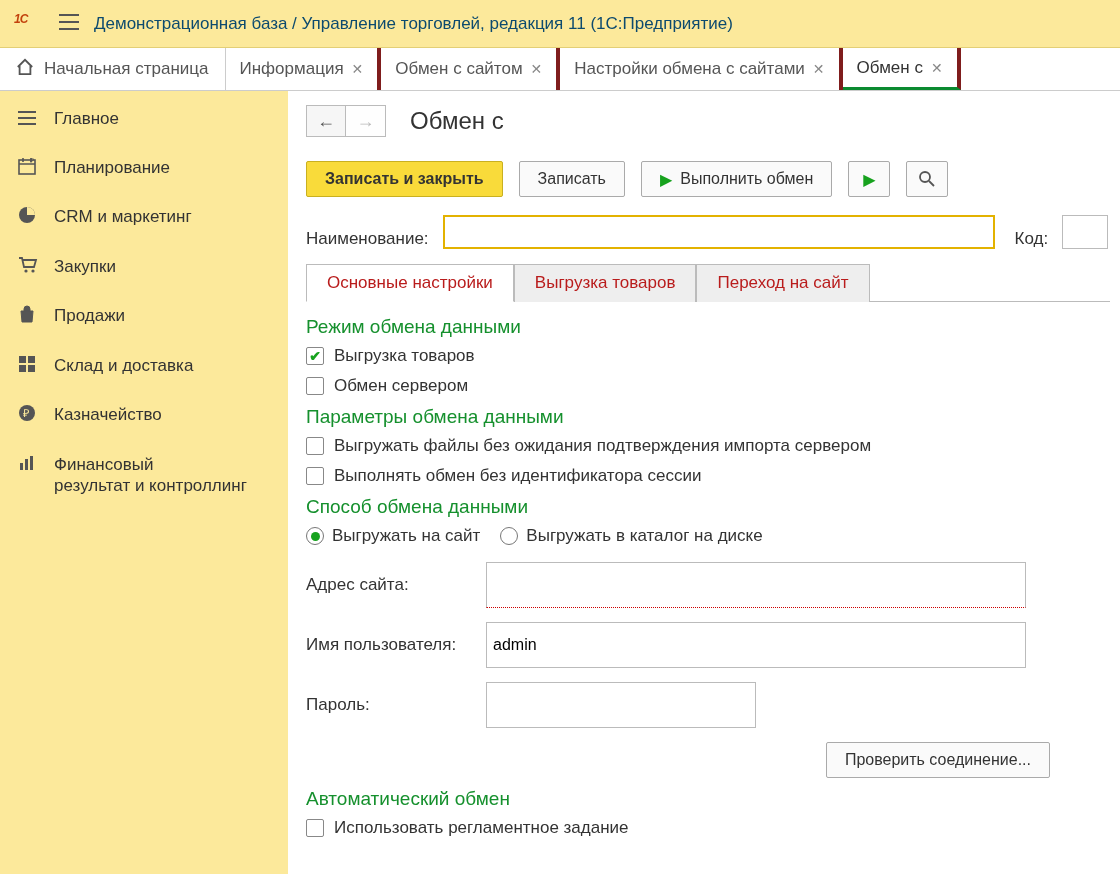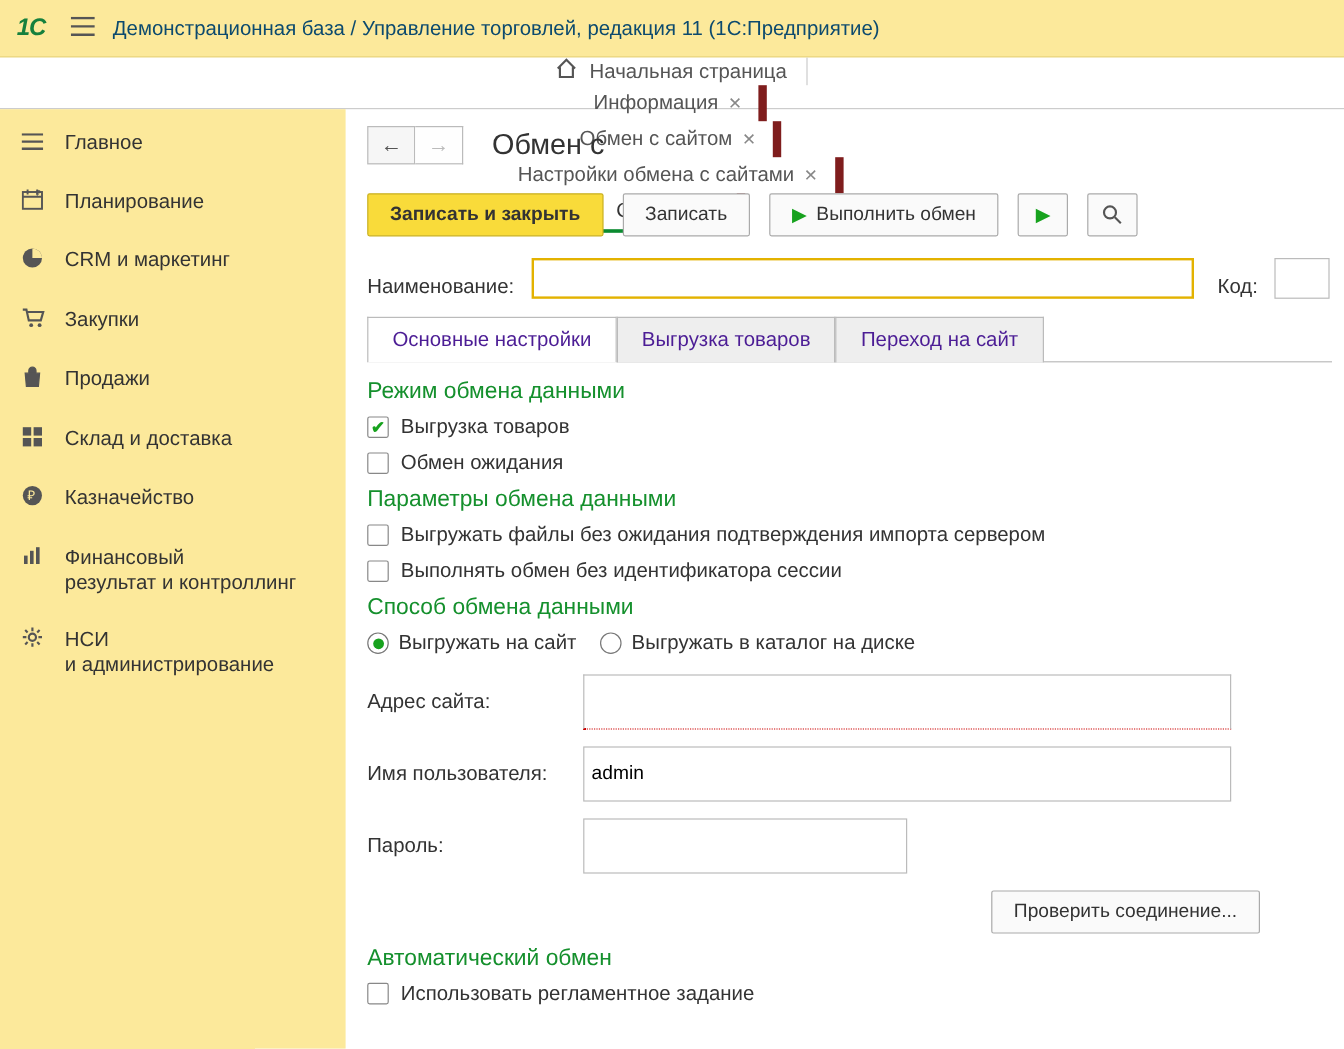--- a/index.html
+++ b/index.html
@@ -1,28 +1,28 @@
 <!DOCTYPE html>
 <html><head>
 <meta charset="utf-8">
 <style>
 * { box-sizing: border-box; margin: 0; padding: 0; font-family: Arial, sans-serif; }
 body { font-size: 15px; color: #333; background: #fff; width: 1120px; height: 874px; overflow: hidden; }
 
 
 .titlebar { display: flex; align-items: center; height: 48px; background: #fce99b; padding: 0 14px; border-bottom: 1px solid #e3cf76; }
-.logo-1c { width: 40px; height: 24px; color: #15803d; font-weight: bold; font-style: italic; font-size: 20px; letter-spacing: -1px; }
+.logo-1c { width: 40px; height: 24px; color: #c2410c; font-weight: bold; font-style: italic; font-size: 12px; letter-spacing: -1px; }
 .hamburger-area { width: 30px; text-align:center; cursor:pointer; color: #555; }
 .title-text { font-size: 17px; color: #0c4a6e; margin-left: 10px; }
 
 
-.tabstrip { display: flex; align-items: center; height: 43px; background: #fff; border-bottom: 1px solid #ccc; flex-direction: column; }
+.tabstrip { display: flex; align-items: center; height: 43px; background: #fff; border-bottom: 1px solid #ccc; }
 .tabstrip .hometab { display:flex; align-items:center; padding: 0 16px; height:100%; border-right:1px solid #ccc; cursor:pointer; }
 .tabstrip .hometab .hicon { font-size:18px; color:#555; margin-right:10px;}
-.tabstrip .tab { display:flex; align-items:center; padding: 5px 14px; height:100%; border-right:7px solid #7f1d1d; cursor:pointer; white-space:nowrap; font-size:17px; color:#555;}
+.tabstrip .tab { display:flex; align-items:center; padding: 5px 14px; height:100%; border-right:4px solid #7f1d1d; cursor:pointer; white-space:nowrap; font-size:17px; color:#555;}
 .tabstrip .tab .x { margin-left:8px; color:#888; font-size:14px;}
 .tabstrip .tab.active { border-bottom: 3px solid #0a8a30; color:#333; }
 
 
 .layout { display:flex; height: calc(874px - 48px - 43px); }
 .sidebar { width: 288px; background: #fce99b; padding-top:4px; }
 .side-item { display:flex; align-items:flex-start; padding: 13px 18px; cursor:pointer; font-size:17px; color:#333; line-height:1.25;}
 .side-item .sicon { width:36px; font-size:18px; color:#555; }
 .side-item .lbl { flex:1; }
 
@@ -44,21 +44,21 @@
 .play { color:#17a21e; font-size:16px; margin-right:8px;}
 
 
 .field-row { display:flex; align-items:flex-end; gap:8px; margin-bottom:14px; }
 .field-label { font-size:17px; color:#333; margin-right:6px; }
 .input { height:34px; border:1px solid #bbb; padding: 3px 6px; font-size:15px; }
 .input.req { border:2px solid #e3b200; }
 
 
 .inner-tabs { display:flex; border-bottom:1px solid #bbb; margin-bottom:14px; }
-.it { padding: 8px 20px; border:1px solid #bbb; border-bottom:none; background:#eee; font-size:17px; color:#4c1d95; cursor:pointer; position:relative; top:1px;}
+.it { padding: 8px 20px; border:1px solid #bbb; border-bottom:none; background:#eee; font-size:17px; color:#b91c1c; cursor:pointer; position:relative; top:1px;}
 .it.active { background:#fff; border-bottom:1px solid #fff;}
 
 
 .sec { font-size:19px; color:#15902d; margin-top:10px; margin-bottom:8px; }
 
 
 .chk-row { display:flex; align-items:center; font-size:17px; color:#333; margin: 6px 0 10px 0; }
 .cb { width:18px; height:18px; border:1px solid #888; border-radius:2px; margin-right:10px; display:flex; align-items:center; justify-content:center; font-size:14px; cursor:pointer;}
 .cb.checked { color:#17a21e; font-weight:bold; }
 
@@ -187,30 +187,20 @@
     <div class="side-item">
       <span class="sicon">
         <svg width="18" height="18" viewBox="0 0 18 18">
             <rect x="2" y="9" width="3" height="7" fill="#555"></rect>
             <rect x="7" y="5" width="3" height="11" fill="#555"></rect>
             <rect x="12" y="2" width="3" height="14" fill="#555"></rect>
           </svg>
       </span>
         <span class="lbl" style="white-space:pre-line;">Финансовый
 результат и контроллинг</span>
-    </div>
-    <div class="side-item">
-      <span class="sicon">
-        <svg width="18" height="18" viewBox="0 0 18 18">
-            <circle cx="9" cy="9" r="3" fill="none" stroke="#555" stroke-width="1.8"></circle>
-            <path d="M9 1v3M9 14v3M1 9h3M14 9h3M3 3l2 2M13 13l2 2M15 3l-2 2M3 15l2-2" stroke="#555" stroke-width="1.8"></path>
-          </svg>
-      </span>
-        <span class="lbl" style="white-space:pre-line;">НСИ
-и администрирование</span>
     </div>
   </div>
 
   <div class="main">
 
     <div class="form-head">
       <div class="nav-btn">←</div>
       <div class="nav-btn disabled">→</div>
       <div class="form-title">Обмен с</div>
     </div>
@@ -246,21 +236,21 @@
       <div class="it">Переход на сайт</div>
     </div>
 
     <div class="sec">Режим обмена данными</div>
     <div class="chk-row">
       <span class="cb checked">✔</span>
       <span>Выгрузка товаров</span>
     </div>
     <div class="chk-row">
       <span class="cb"></span>
-      <span>Обмен ожидания</span>
+      <span>Обмен сервером</span>
     </div>
 
     <div class="sec">Параметры обмена данными</div>
     <div class="chk-row">
       <span class="cb"></span>
       <span>Выгружать файлы без ожидания подтверждения импорта сервером</span>
     </div>
     <div class="chk-row">
       <span class="cb"></span>
       <span>Выполнять обмен без идентификатора сессии</span>

